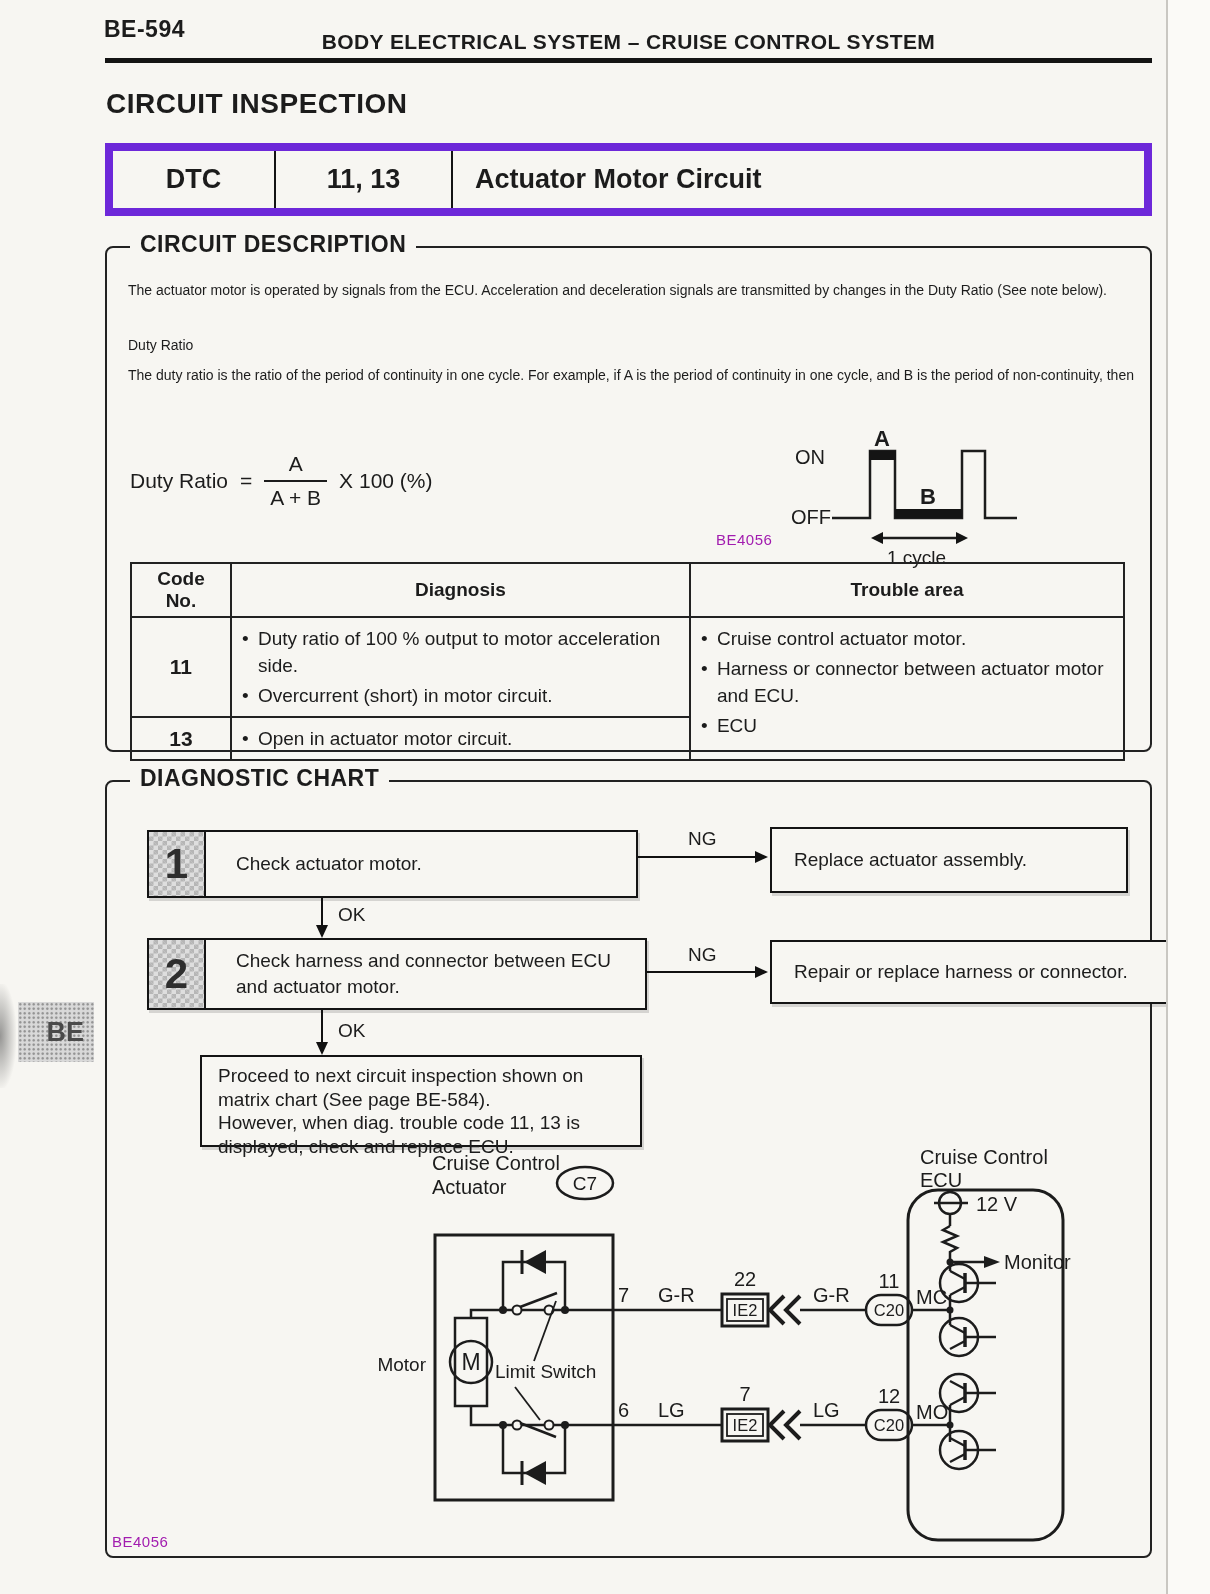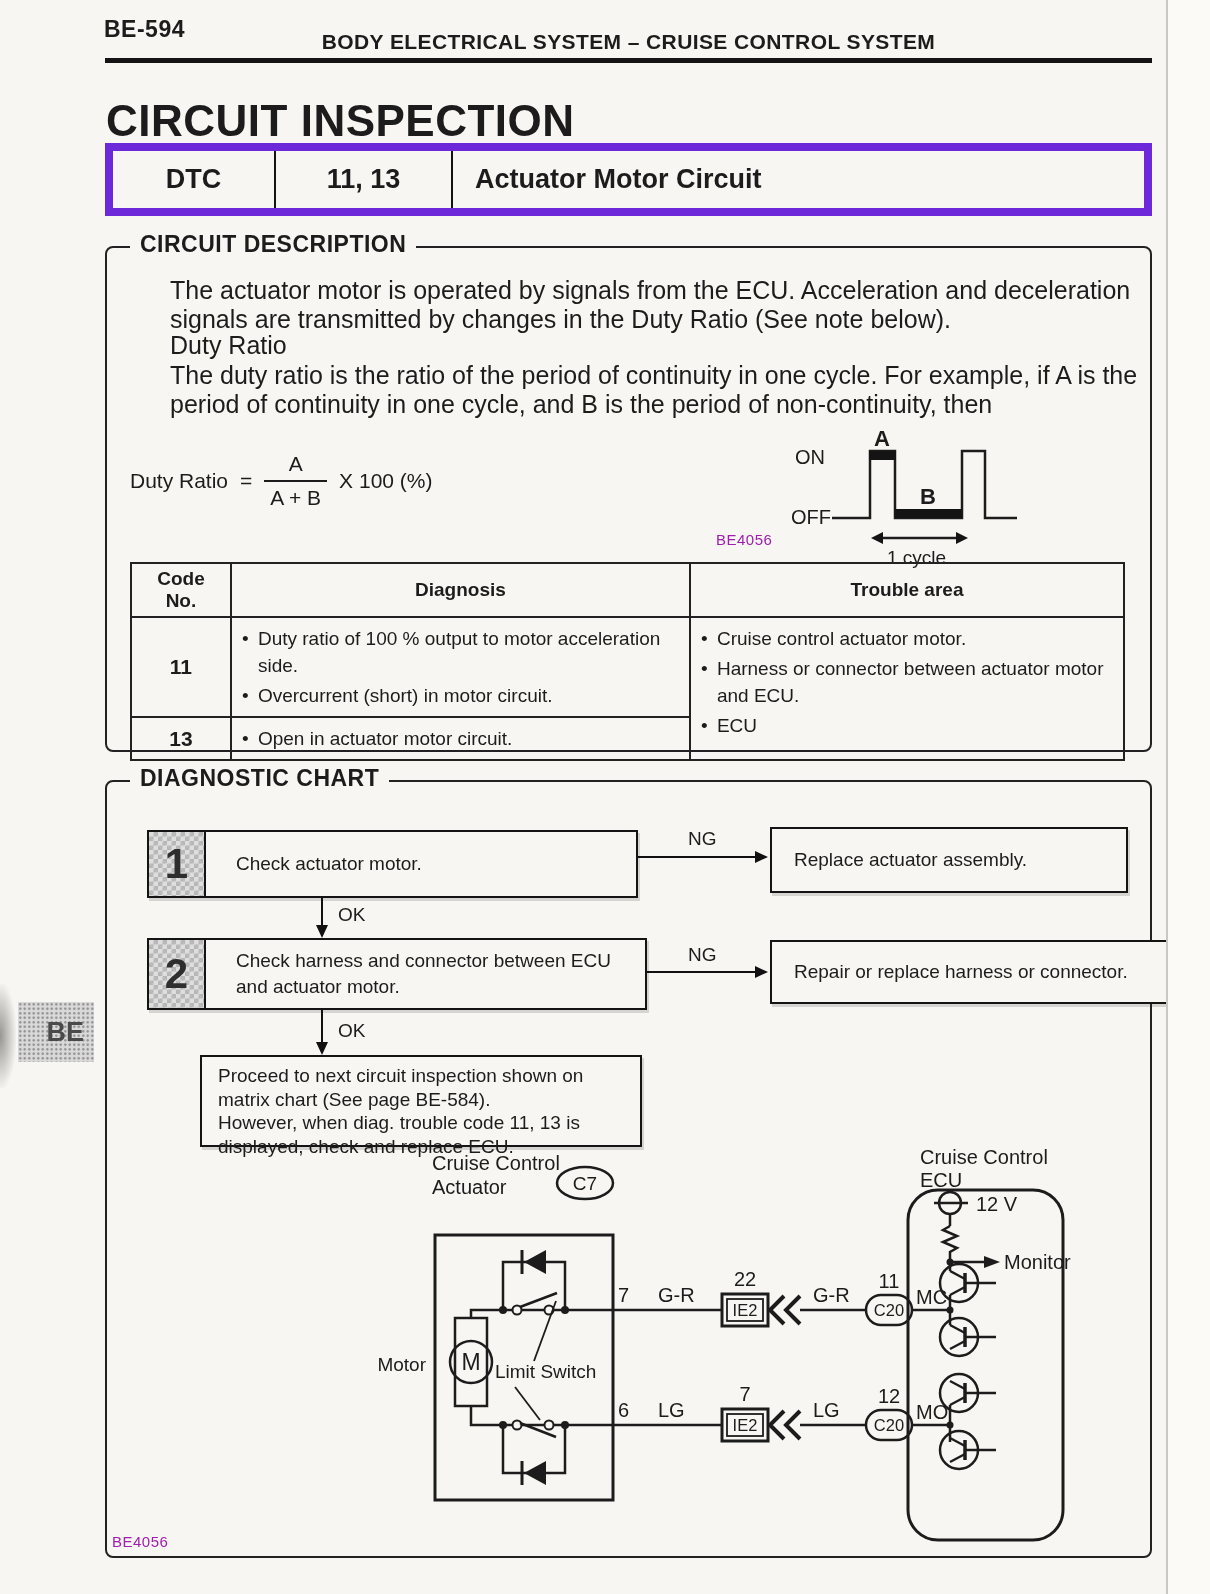--- a/index.html
+++ b/index.html
@@ -4,38 +4,38 @@
 <style>
   html,body{margin:0;padding:0;background:#e8e6e0;}
   .page{position:relative;width:1210px;height:1594px;background:#f7f6f2;
         font-family:"Liberation Sans",sans-serif;color:#1c1c1c;overflow:hidden;}
   .abs{position:absolute;}
 
   
   .page-code{left:104px;top:16px;font-size:23px;font-weight:700;letter-spacing:.5px;}
   .page-header{left:105px;top:30px;width:1047px;text-align:center;font-size:21px;font-weight:700;letter-spacing:.4px;}
   .head-rule{left:105px;top:58px;width:1047px;height:5px;background:#141414;}
-  .page-title{left:106px;top:96px;font-size:44px;font-weight:700;letter-spacing:.5px;}
+  .page-title{left:106px;top:88px;font-size:28px;font-weight:700;letter-spacing:.5px;}
 
   
   .dtc-bar{left:105px;top:143px;width:1047px;height:73px;border:8px solid #6d28d9;display:flex;box-sizing:border-box;}
   .dtc-cell{display:flex;align-items:center;justify-content:center;font-size:27px;font-weight:700;box-sizing:border-box;}
   .dtc-c1{width:163px;border-right:2px solid #141414;}
   .dtc-c2{width:177px;border-right:2px solid #141414;}
   .dtc-c3{flex:1;justify-content:flex-start;padding-left:22px;}
 
   
   .sect-box{border:2px solid #222;border-radius:8px;box-sizing:border-box;}
   .cd-box{left:105px;top:246px;width:1047px;height:506px;}
   .dc-box{left:105px;top:780px;width:1047px;height:778px;}
   .legend{background:#f7f6f2;padding:0 10px;font-size:23px;font-weight:700;letter-spacing:.5px;}
   .cd-legend{left:130px;top:231px;}
   .dc-legend{left:130px;top:765px;}
 
-  .body-text{font-size:25px;line-height:29px;margin-left:42px;}
+  .body-text{font-size:14px;line-height:29px;}
   .p1{left:128px;top:276px;width:1008px;}
   .sub1{left:128px;top:331px;}
   .p2{left:128px;top:361px;width:1008px;}
 
   
   .formula{left:130px;top:452px;display:flex;align-items:center;font-size:21px;}
   .frac{display:inline-block;text-align:center;margin:0 12px;}
   .frac .num{padding:0 6px 4px 6px;}
   .frac .den{border-top:2px solid #1c1c1c;padding:4px 6px 0 6px;}
 

